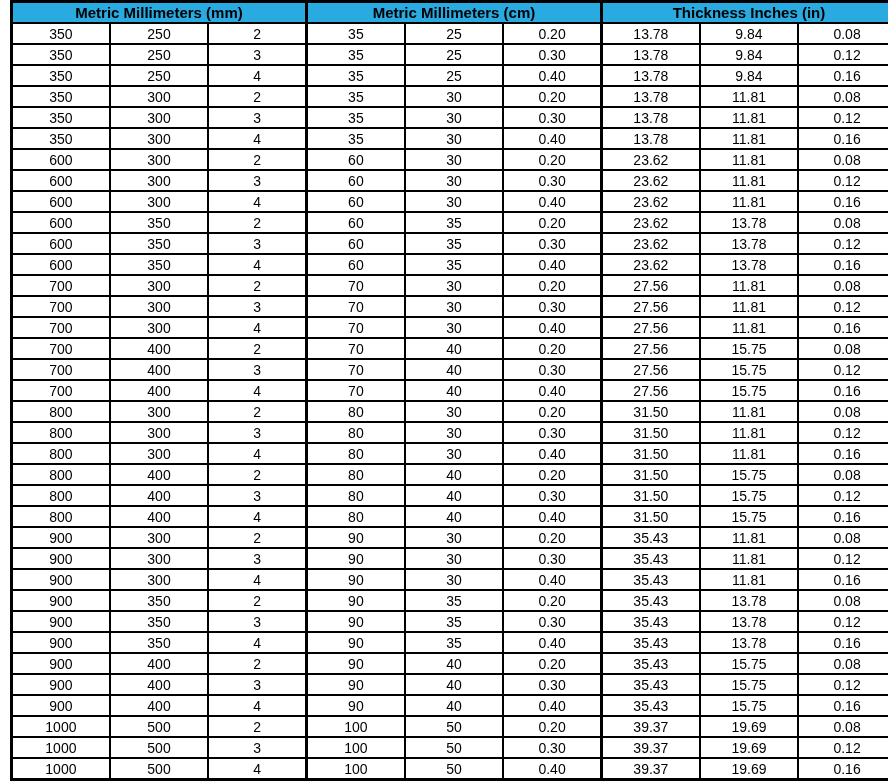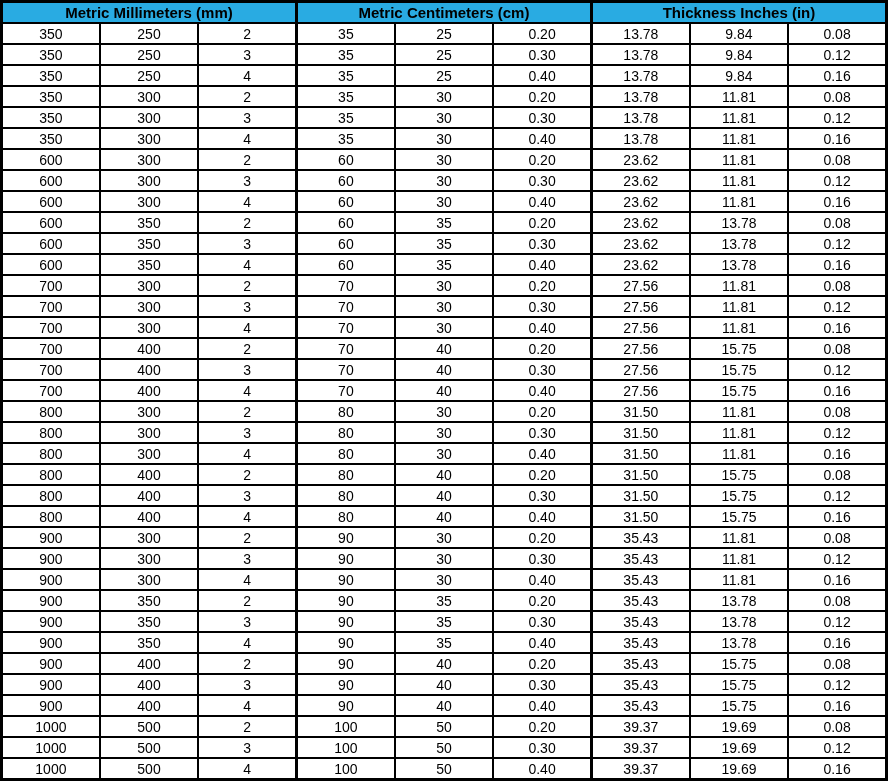--- a/index.html
+++ b/index.html
@@ -5,20 +5,21 @@
   html, body {
     margin: 0;
     padding: 0;
     background: #ffffff;
     font-family: "Liberation Sans", sans-serif;
   }
   .table-wrap {
     width: 862px;
     height: 781px;
     box-sizing: border-box;
+    margin-left: 10px;
   }
   table.conv-table {
     width: 888px;
     height: 781px;
     border-collapse: collapse;
     table-layout: fixed;
     border: 3px solid #000000;
   }
   table.conv-table col { width: 11.111%; }
   table.conv-table th,
@@ -62,21 +63,21 @@
         <col>
         <col>
         <col>
         <col>
         <col>
         <col>
     </colgroup>
     <thead>
       <tr>
         <th colspan="3" class="group-header">Metric Millimeters (mm)</th>
-        <th colspan="3" class="group-header group-start">Metric Centimeters (cm)</th>
+        <th colspan="3" class="group-header group-start">Metric Millimeters (cm)</th>
         <th colspan="3" class="group-header group-start">Thickness Inches (in)</th>
       </tr>
     </thead>
     <tbody>
         <tr>
           <td>350</td>
           <td>250</td>
           <td>2</td>
           <td class="group-start">35</td>
           <td>25</td>

